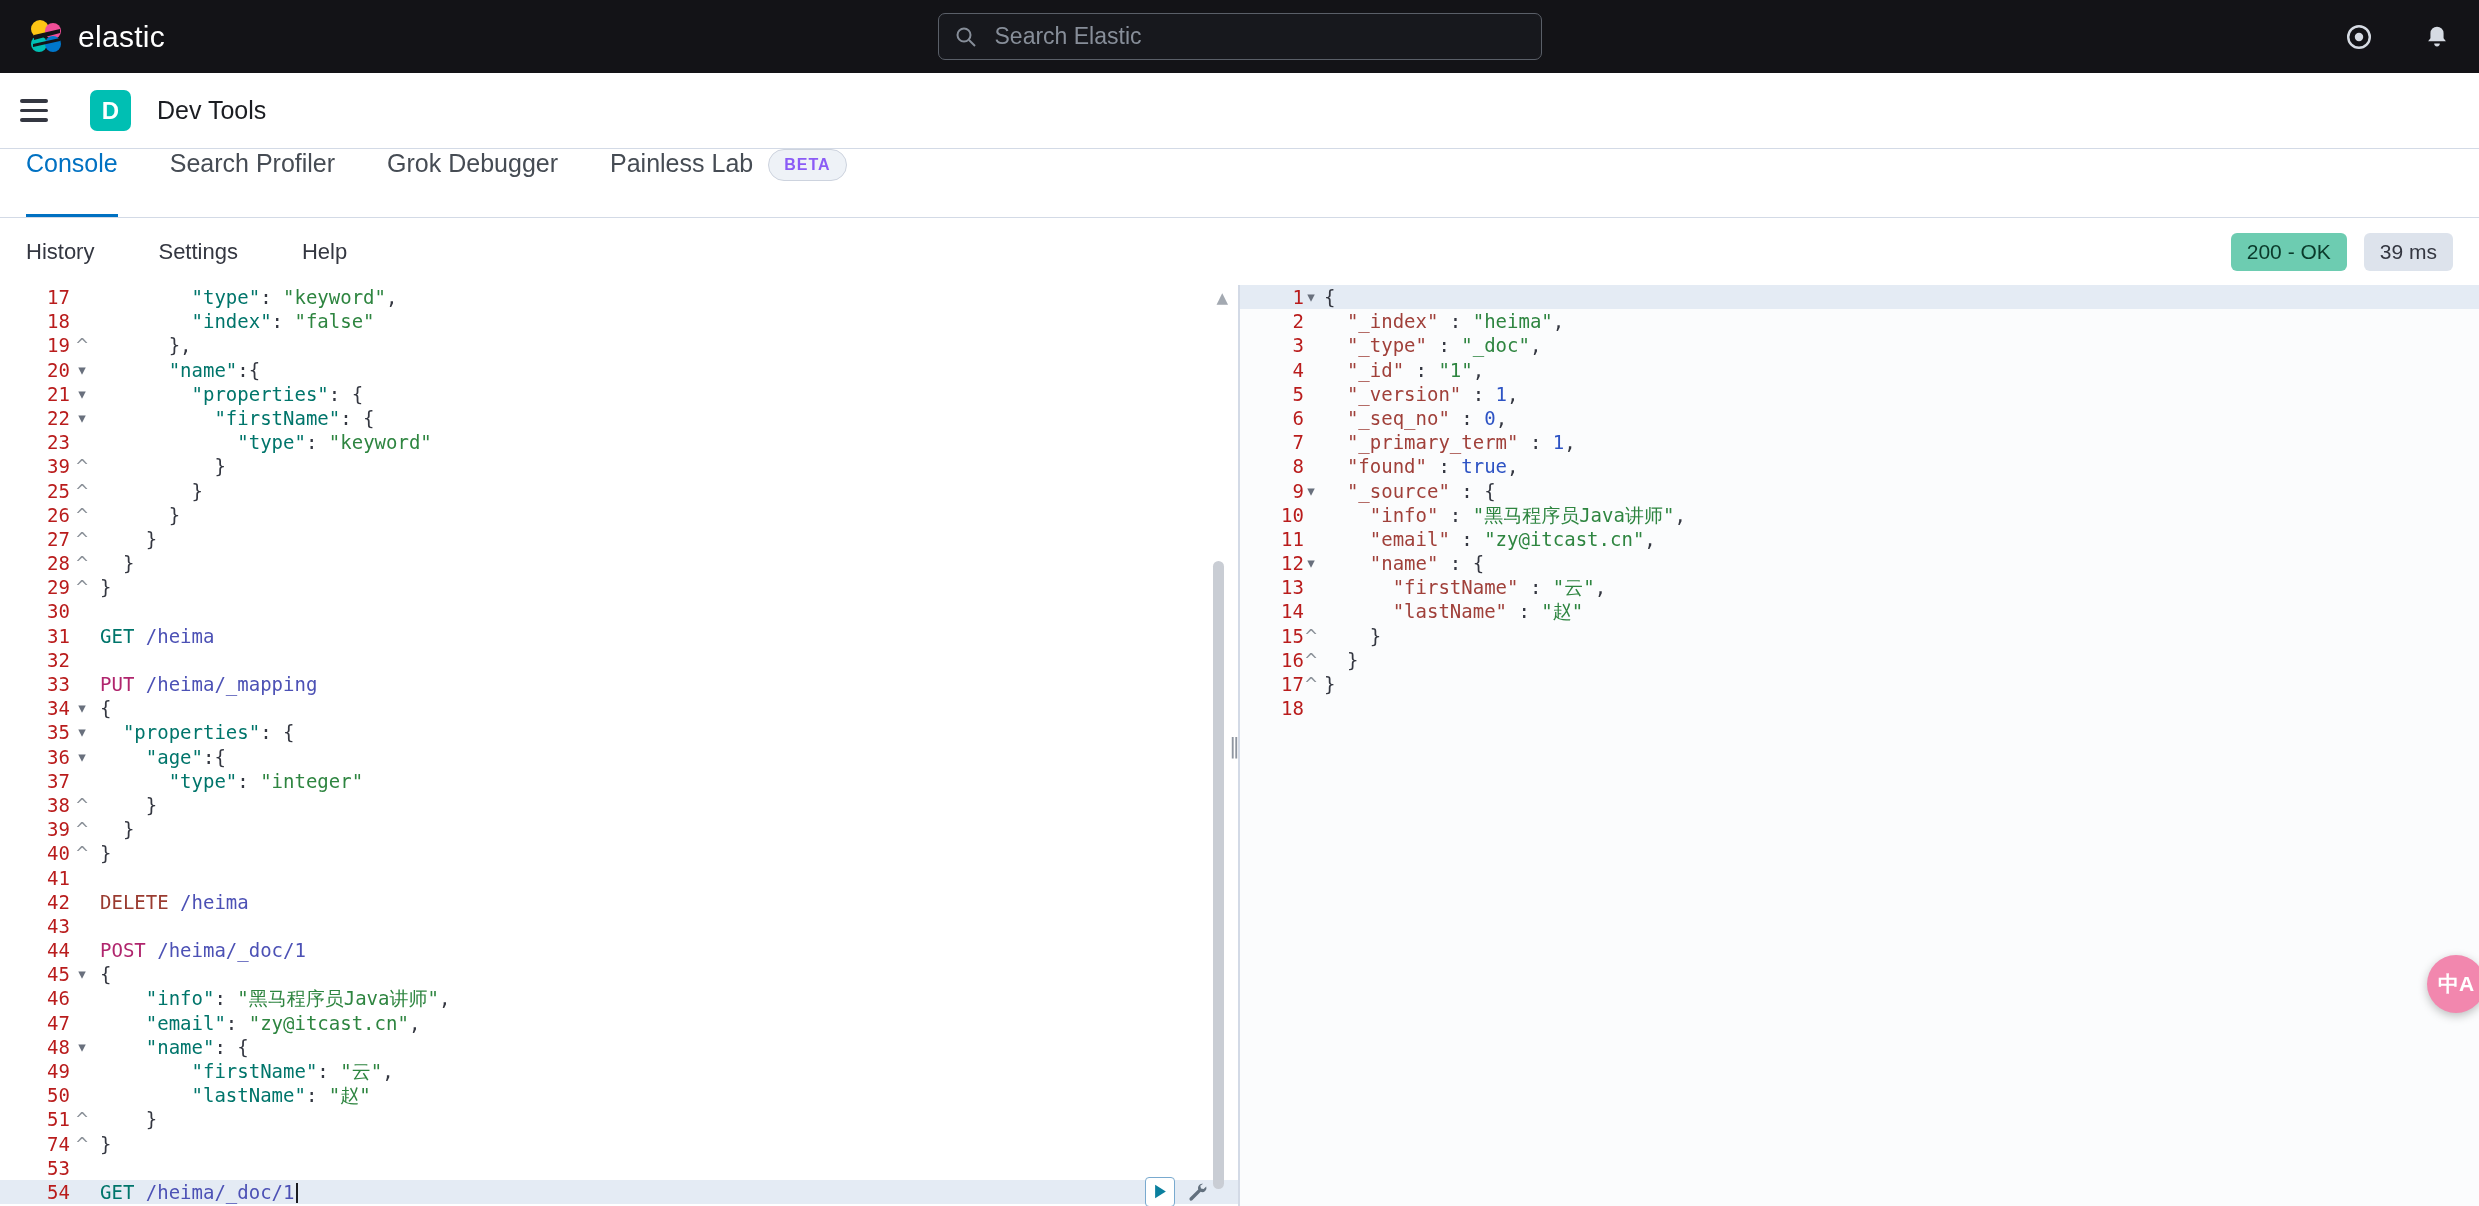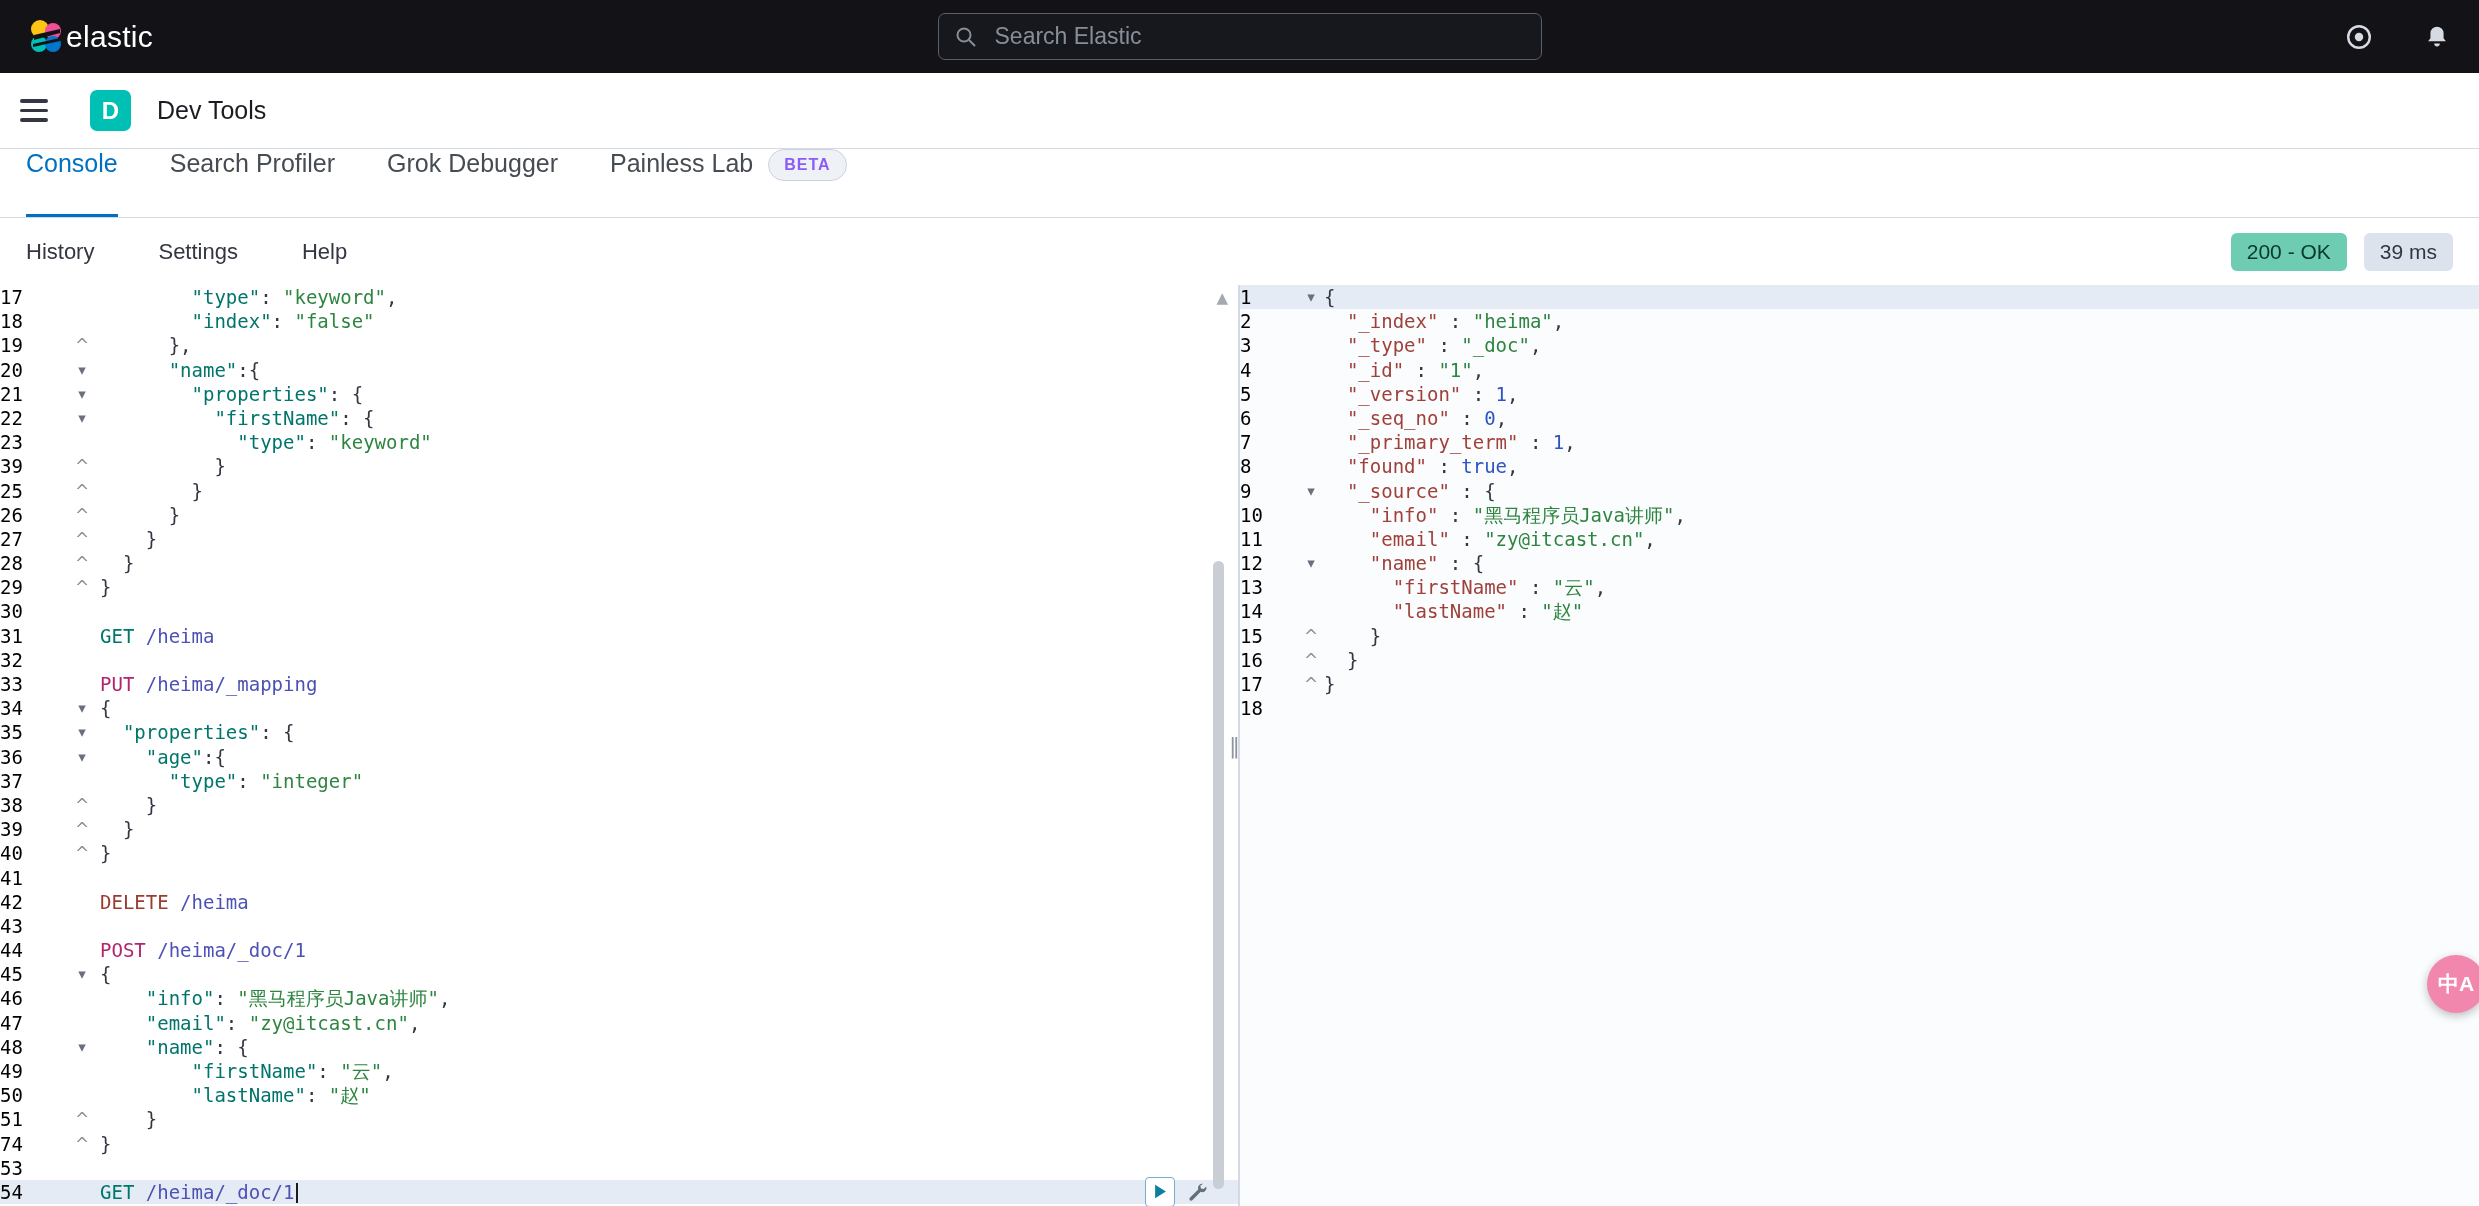--- a/index.html
+++ b/index.html
@@ -2,21 +2,21 @@
 <html><head>
 <meta charset="utf-8">
 <title>Dev Tools - Console</title>
 <style>
   *{box-sizing:border-box;margin:0;padding:0}
   body{width:2479px;height:1206px;overflow:hidden;background:#fff;color:#343741;
        font-family:"Liberation Sans",sans-serif;position:relative}
 
   
   .topbar{height:73px;background:#131317;display:flex;align-items:center;padding:0 26px;position:relative}
-  .brand{display:flex;align-items:center;gap:0}
+  .brand{display:flex;align-items:center;gap:12px}
   .brand-text{color:#fff;font-size:30px;letter-spacing:.3px}
   .global-search{position:absolute;left:50%;top:13px;transform:translateX(-50%);
        width:604px;height:47px;background:#17181d;border:1px solid #5a5f68;border-radius:7px;
        display:flex;align-items:center;padding:0 16px;gap:18px}
   .global-search input{flex:1;background:transparent;border:none;outline:none;
        font-size:23px;color:#d8dde5;font-family:"Liberation Sans",sans-serif}
   .global-search input::placeholder{color:#878e99}
   .top-icons{margin-left:auto;display:flex;align-items:center;gap:46px}
   .top-icon{width:32px;height:32px;display:flex;align-items:center;justify-content:center;cursor:pointer}
 
@@ -49,21 +49,21 @@
   .workspace{position:absolute;top:285px;left:0;right:0;bottom:0;display:flex}
   .pane{position:relative;font-family:"DejaVu Sans Mono",monospace;font-size:19px}
   .editor-pane{width:1238px;background:#fff;overflow:hidden}
   .divider{width:2px;background:#d3dae6;position:relative}
   .divider-handle{position:absolute;top:448px;left:-9px;color:#8f96a0;font-size:22px;
        font-family:"DejaVu Sans",sans-serif;cursor:col-resize}
   .response-pane{flex:1;background:#fbfcfd;overflow:hidden}
 
   .code-line{display:flex;height:24.2px;line-height:24.2px;position:relative;white-space:pre}
   .code-line.hl{background:#e4ebf4}
-  .lnum{width:70px;color:#000000;flex:none}
+  .lnum{width:70px;text-align:right;color:#b91c1c;flex:none}
   .response-pane .lnum{width:64px}
   .fold{width:24px;flex:none;color:#69707d;font-size:15px;text-align:center;
        font-family:"DejaVu Sans",sans-serif;cursor:pointer}
   .response-pane .fold{width:14px}
   .fold.end{color:#8a9098;font-size:17px}
   .ltext{padding-left:6px}
 
   .t-p{color:#343741}
   .t-k{color:#00756b}
   .t-s{color:#2e8540}

